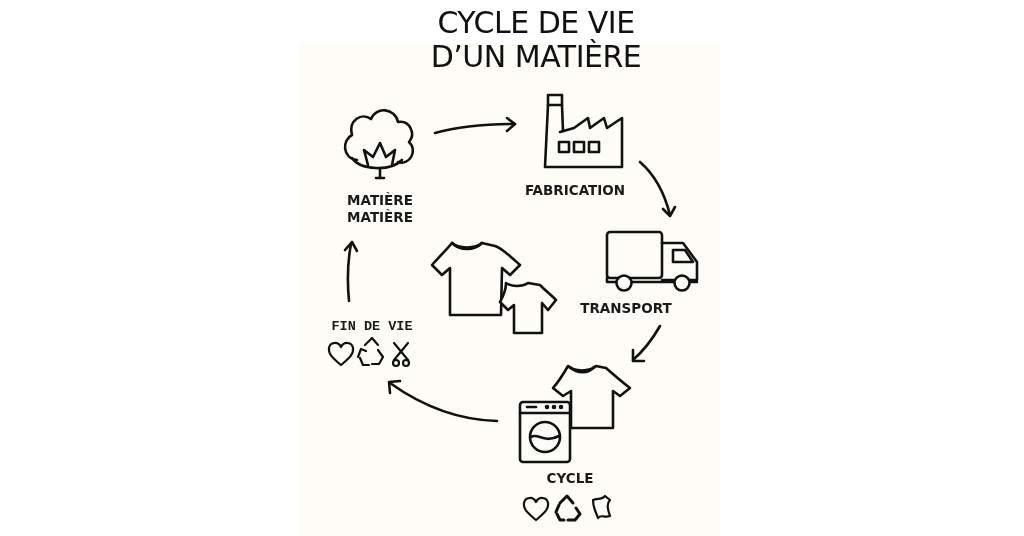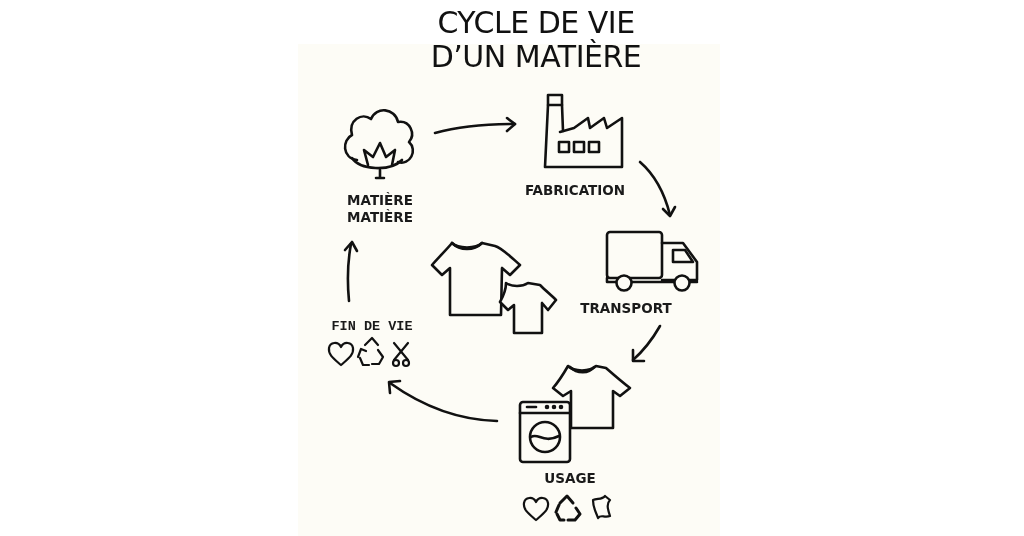--- a/index.html
+++ b/index.html
@@ -125,14 +125,14 @@
     <path d="M593 500 C597 498 602 500 605 496 L610 500 C606 504 608 510 610 516 C604 518 601 514 598 518 C596 512 593 508 593 500 Z"></path>
   </g>
 </svg>
 
 <div class="label" style="left:330px; top:192px; width:100px;">
   <div>MATIÈRE</div>
   <div>MATIÈRE</div>
 </div>
 <div class="label" style="left:520px; top:182px; width:110px;">FABRICATION</div>
 <div class="label" style="left:576px; top:300px; width:100px;">TRANSPORT</div>
-<div class="label" style="left:520px; top:470px; width:100px;">USAGE</div>
+<div class="label" style="left:520px; top:470px; width:100px;">CYCLE</div>
 <div class="label" style="left:322px; top:318px; width:100px;font-family:Liberation Mono, monospace;">FIN DE VIE</div>
 
 </body></html>

